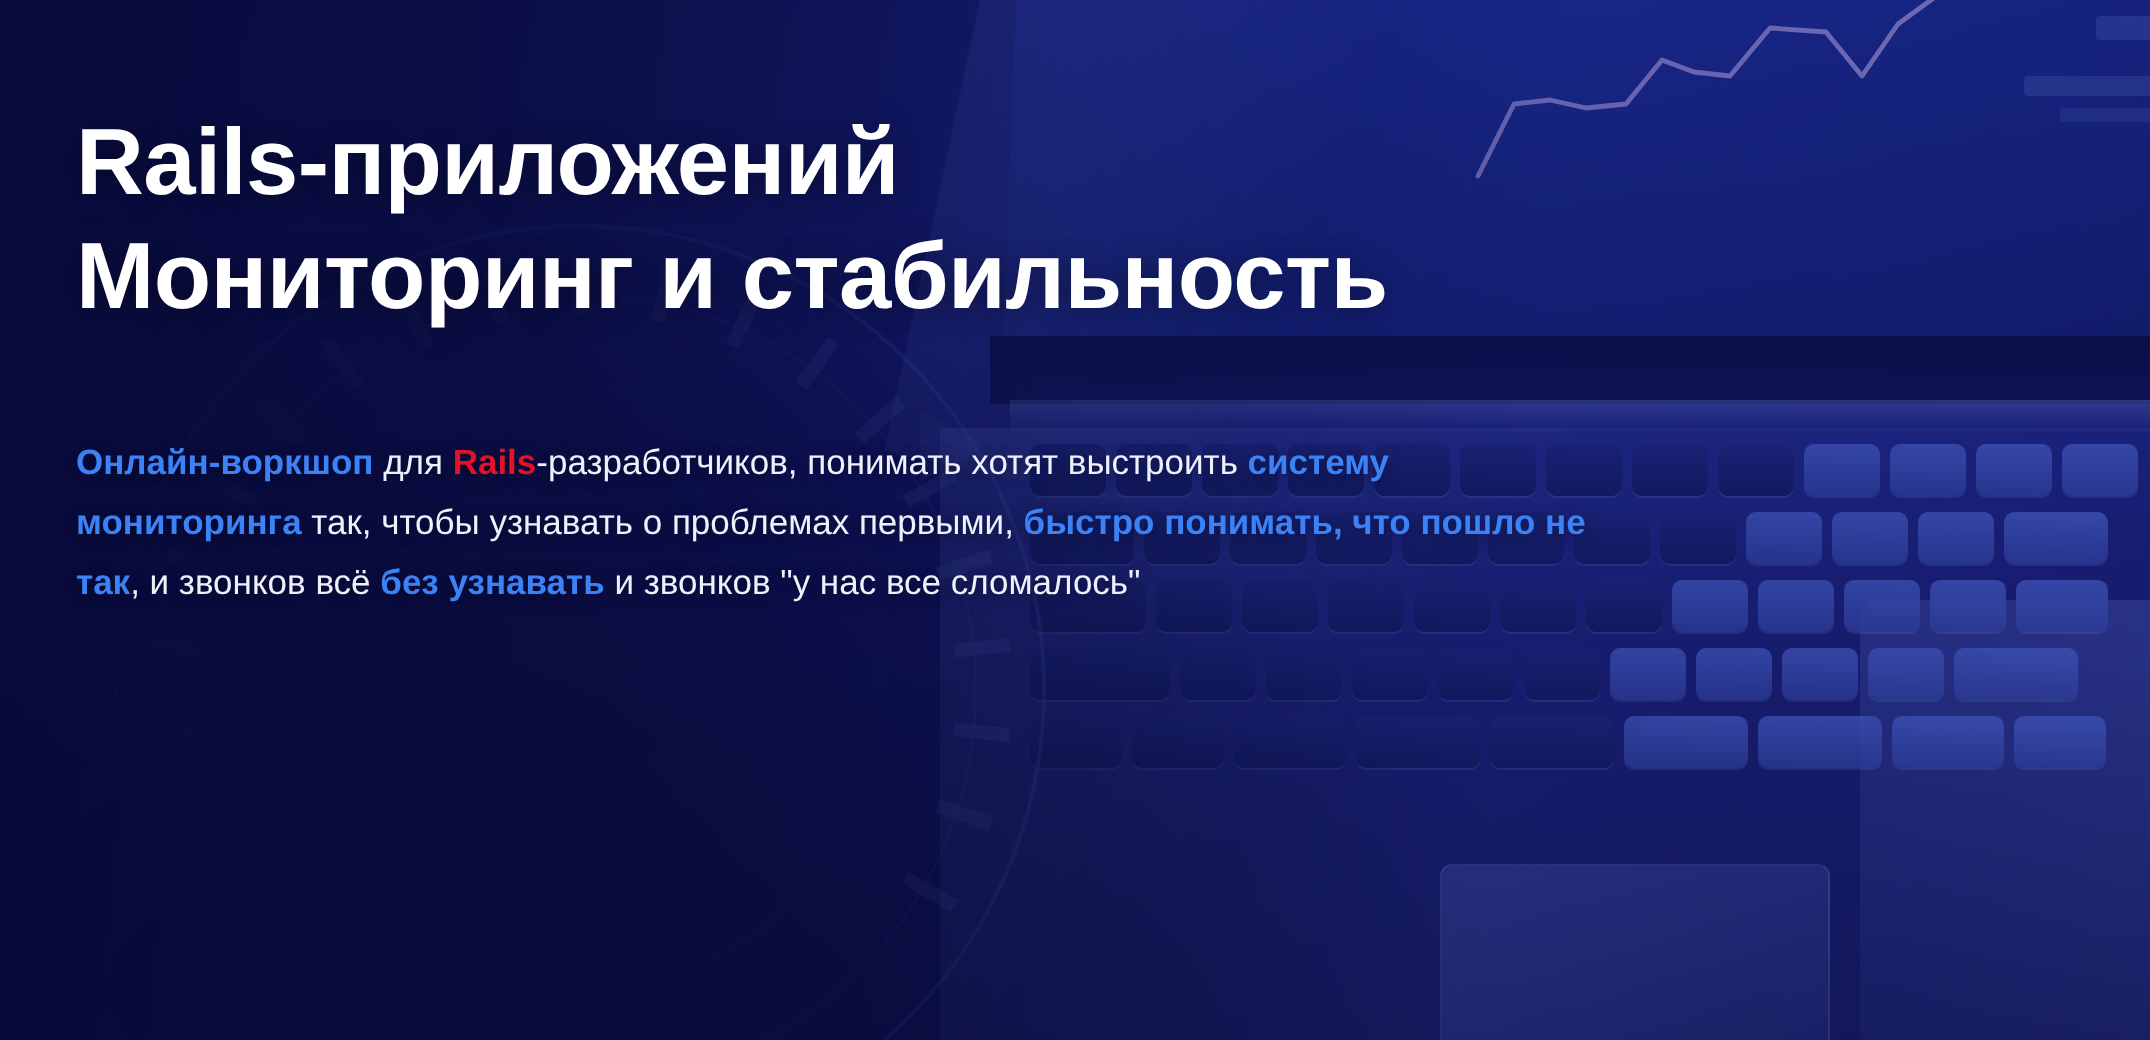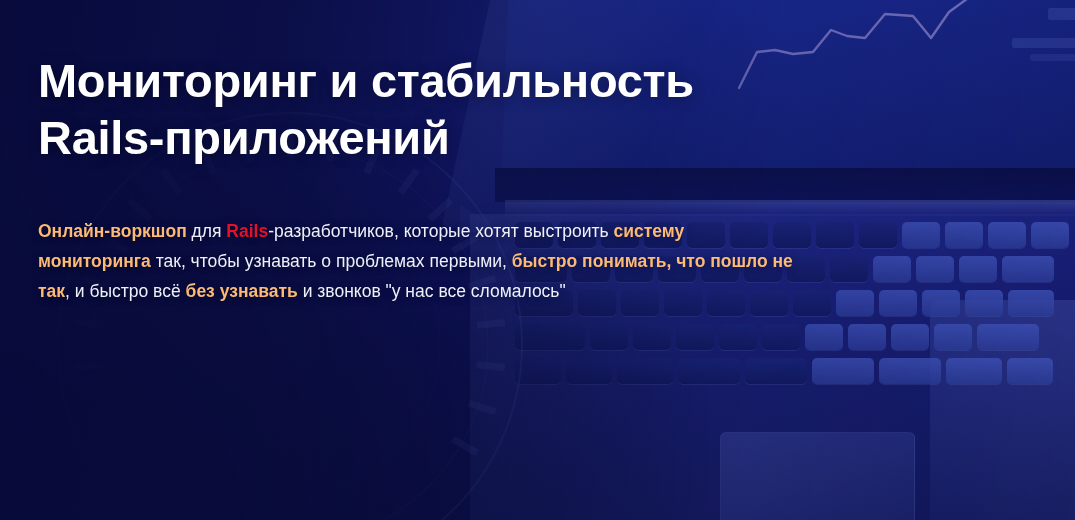--- a/index.html
+++ b/index.html
@@ -185,21 +185,21 @@
     top: 216px;
     left: 0;
     width: 760px;
     margin: 0;
     color: #eef1fb;
     font-size: 17.5px;
     line-height: 30px;
     font-weight: 400;
     text-shadow: 0 1px 8px rgba(0,0,0,.40);
   }
-  .subcopy b { font-weight: 700; color: #fdba74; }
+  .subcopy b { font-weight: 700; color: #3b82f6; }
   .subcopy .brand { font-weight: 700; color: #e3112a; }
 
   .cta {
     position: absolute;
     left: 1px;
     top: 450px;
     width: 249px;
     height: 54px;
     border: 0;
     border-radius: 27px;
@@ -338,20 +338,20 @@
       </g>
       <polygon points="420,110 452,128 420,146" fill="#4f63c8" opacity=".35"></polygon>
     </svg>
   </div>
 
   <div class="bg-layer vignette"></div>
 
   <div class="content">
 
     <h1 class="headline">
+      <span class="hl-line">Rails-приложений</span>
       <span class="hl-line">Мониторинг и стабильность</span>
-      <span class="hl-line">Rails-приложений</span>
     </h1>
 
-    <p class="subcopy"><b>Онлайн-воркшоп</b><span> для </span><span class="brand">Rails</span><span>-разработчиков, которые хотят выстроить </span><b>систему мониторинга</b><span> так, чтобы узнавать о проблемах первыми, </span><b>быстро понимать, что пошло не так</b><span>, и быстро всё </span><b>без узнавать</b><span> и звонков "у нас все сломалось"</span></p>
+    <p class="subcopy"><b>Онлайн-воркшоп</b><span> для </span><span class="brand">Rails</span><span>-разработчиков, понимать хотят выстроить </span><b>систему мониторинга</b><span> так, чтобы узнавать о проблемах первыми, </span><b>быстро понимать, что пошло не так</b><span>, и звонков всё </span><b>без узнавать</b><span> и звонков "у нас все сломалось"</span></p>
 
   </div>
 </div>
 
 </body></html>

